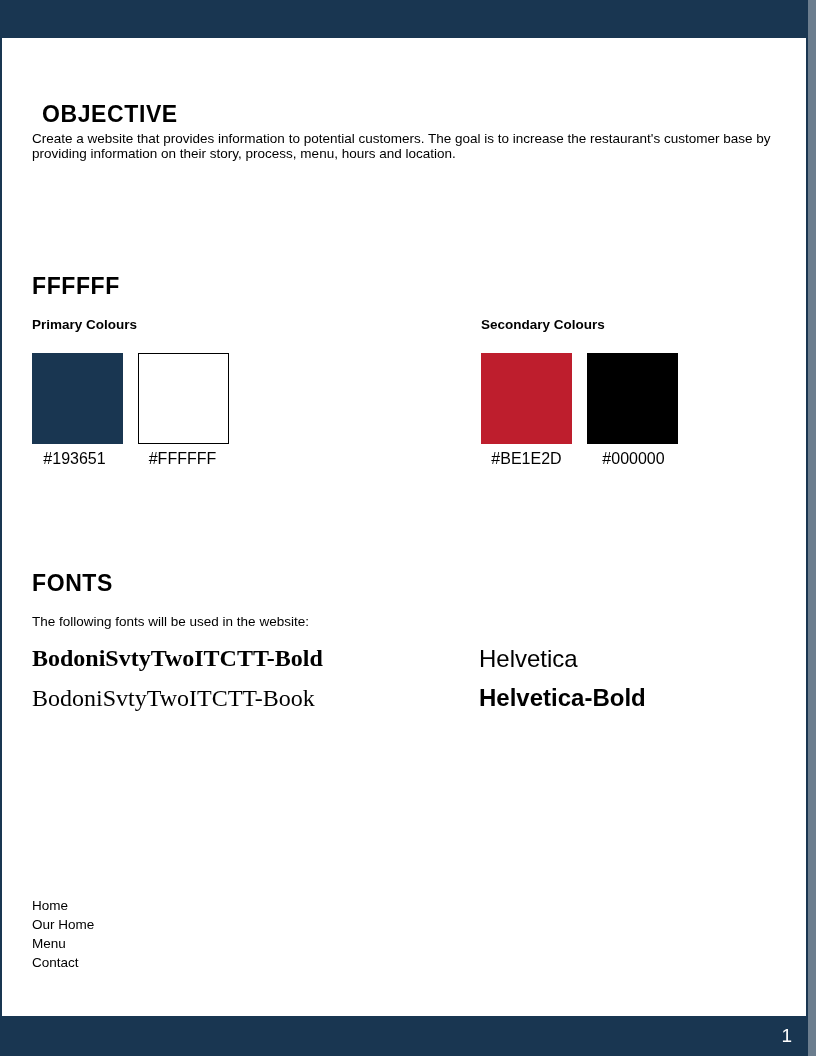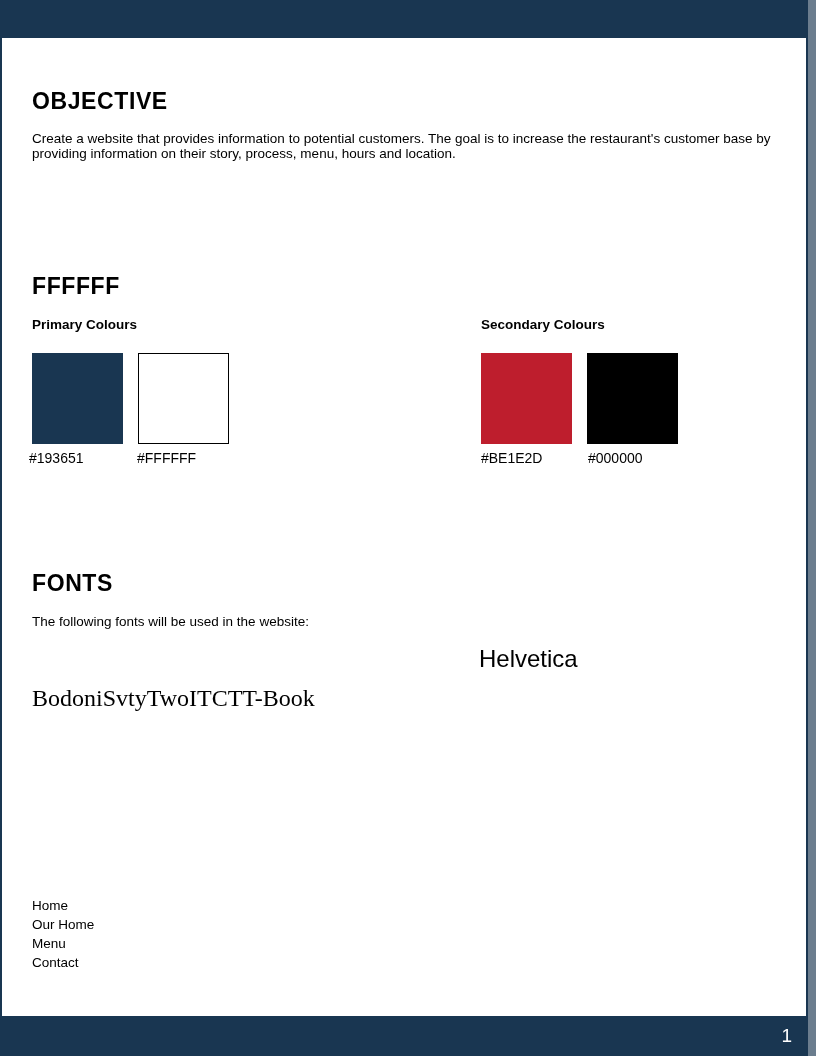--- a/index.html
+++ b/index.html
@@ -100,21 +100,21 @@
   .sub-heading {
     position: absolute;
     font-family: "Liberation Sans", sans-serif;
     font-weight: bold;
     font-size: 13.5px;
     color: #000000;
     white-space: nowrap;
   }
 
   
-  #objective-heading { top: 88px; }
+  #objective-heading { top: 101px; margin-left: 10px; }
   #objective-text {
     left: 32px;
     top: 131px;
     width: 748px;
   }
 
   
   #colours-heading { top: 273px; }
 
   #primary-colours-label { left: 32px; top: 317px; }
@@ -126,22 +126,23 @@
     height: 91px;
     top: 353px;
     box-sizing: border-box;
   }
   .swatch.bordered { border: 1px solid #000000; }
 
   .swatch-label {
     position: absolute;
     top: 450px;
     width: 91px;
-    font-family: "Liberation Sans", sans-serif;
-    font-size: 14px;
+    text-align: center;
+    font-family: "Liberation Sans", sans-serif;
+    font-size: 16px;
     color: #000000;
     white-space: nowrap;
   }
 
   #swatch-0 { left: 32px; }
   #swatch-1 { left: 138px; }
   #swatch-2 { left: 481px; }
   #swatch-3 { left: 587px; }
 
   #swatch-label-0 { left: 29px; }
@@ -230,22 +231,24 @@
 
   <div class="swatch-label" id="swatch-label-0">#193651</div>
   <div class="swatch-label" id="swatch-label-1">#FFFFFF</div>
   <div class="swatch-label" id="swatch-label-2">#BE1E2D</div>
   <div class="swatch-label" id="swatch-label-3">#000000</div>
 
   <div class="section-heading" id="fonts-heading">FONTS</div>
 
   <div class="body-text" id="fonts-intro">The following fonts will be used in the website:</div>
 
+  <div class="font-sample serif-bold" id="font-sample-0">BodoniSvtyTwoITCTT-Bold</div>
   <div class="font-sample serif-book" id="font-sample-1">BodoniSvtyTwoITCTT-Book</div>
   <div class="font-sample sans-regular" id="font-sample-2">Helvetica</div>
+  <div class="font-sample sans-bold" id="font-sample-3">Helvetica-Bold</div>
 
 
   <ul class="link-list" id="link-list">
     <li>Home</li>
     <li>Our Home</li>
     <li>Menu</li>
     <li>Contact</li>
   </ul>
 
   <div class="footer-bar" style="background: rgb(25, 54, 81);"></div>

